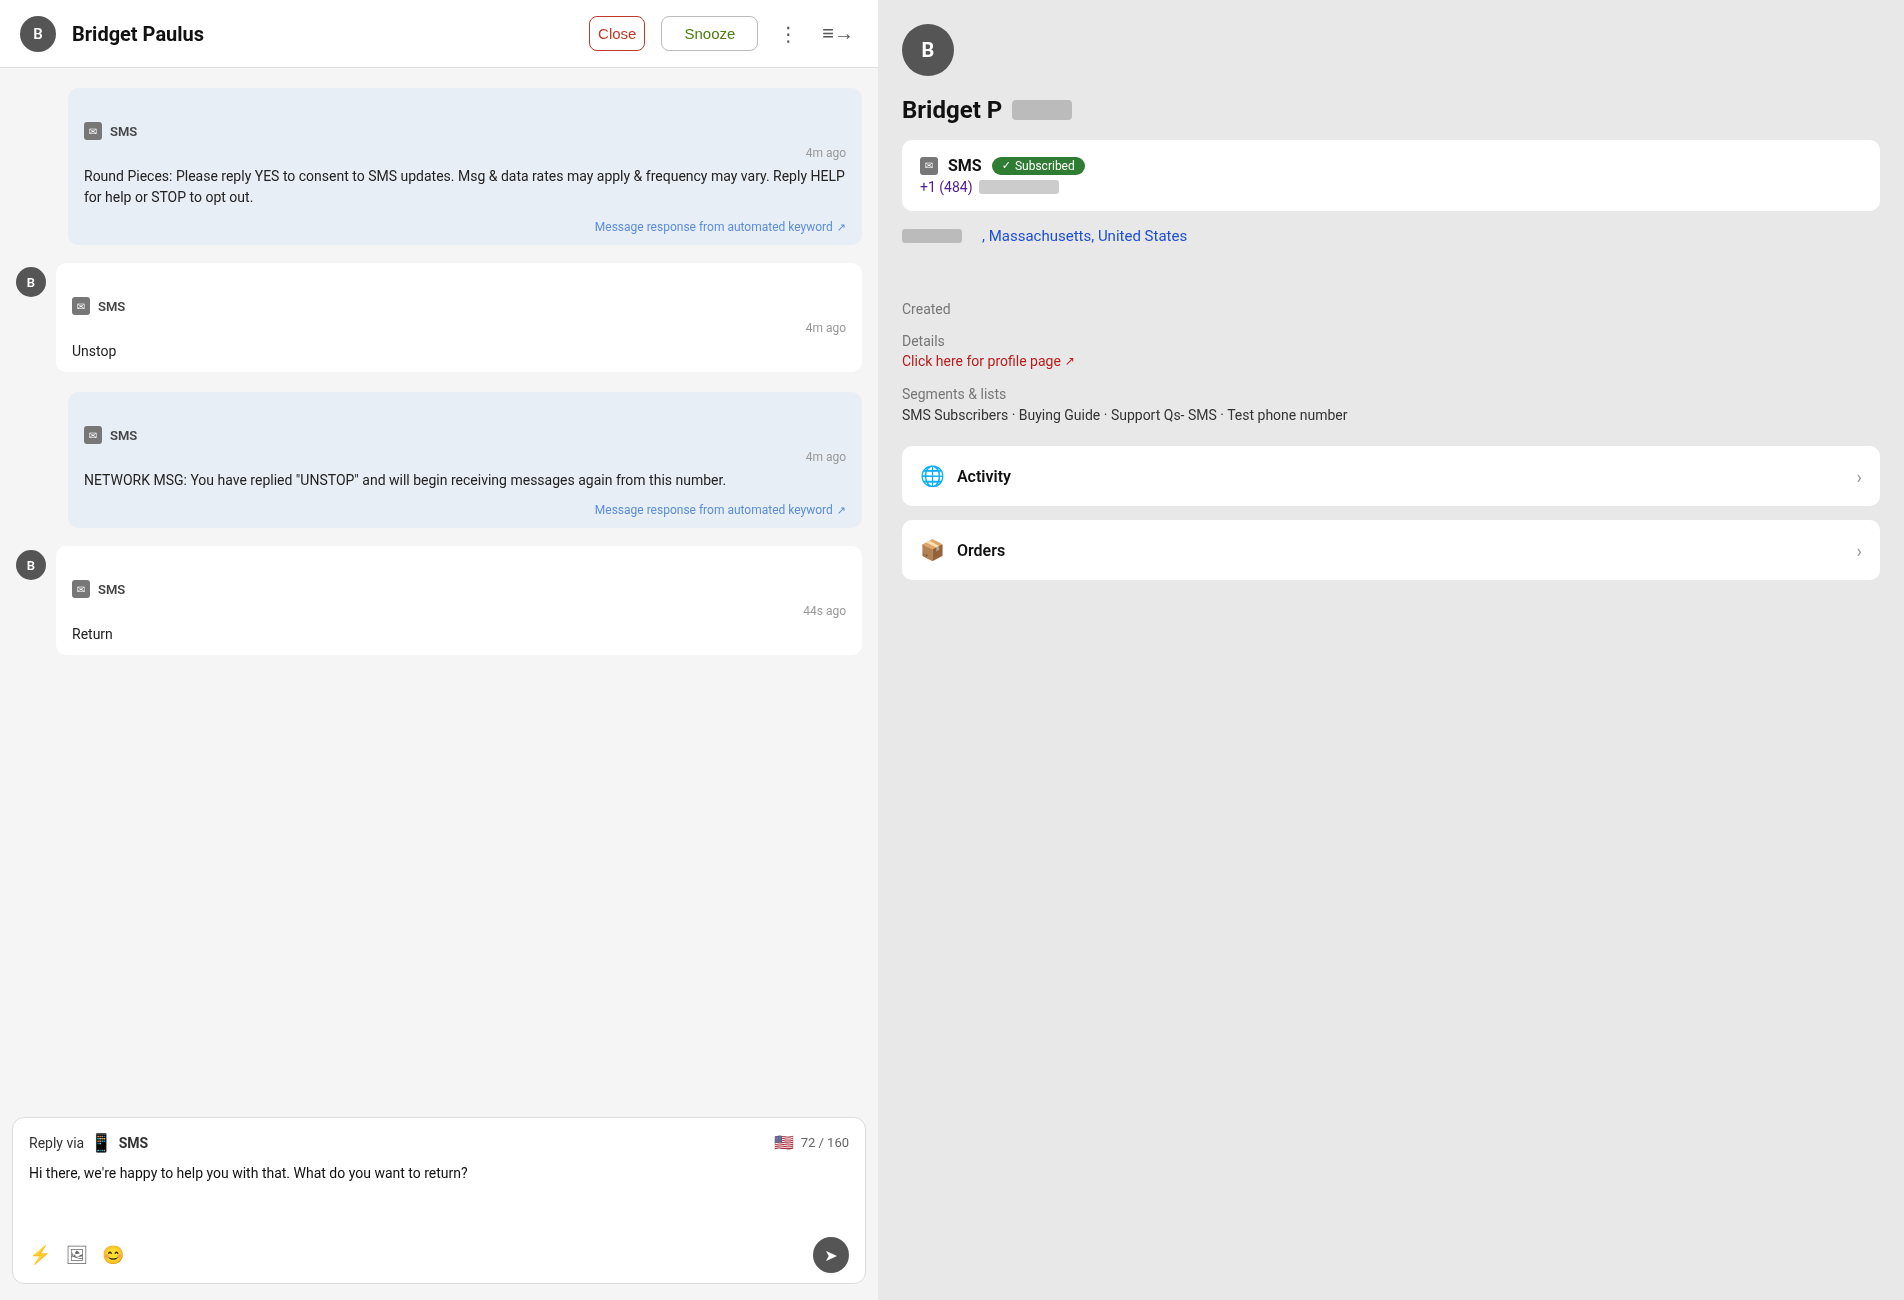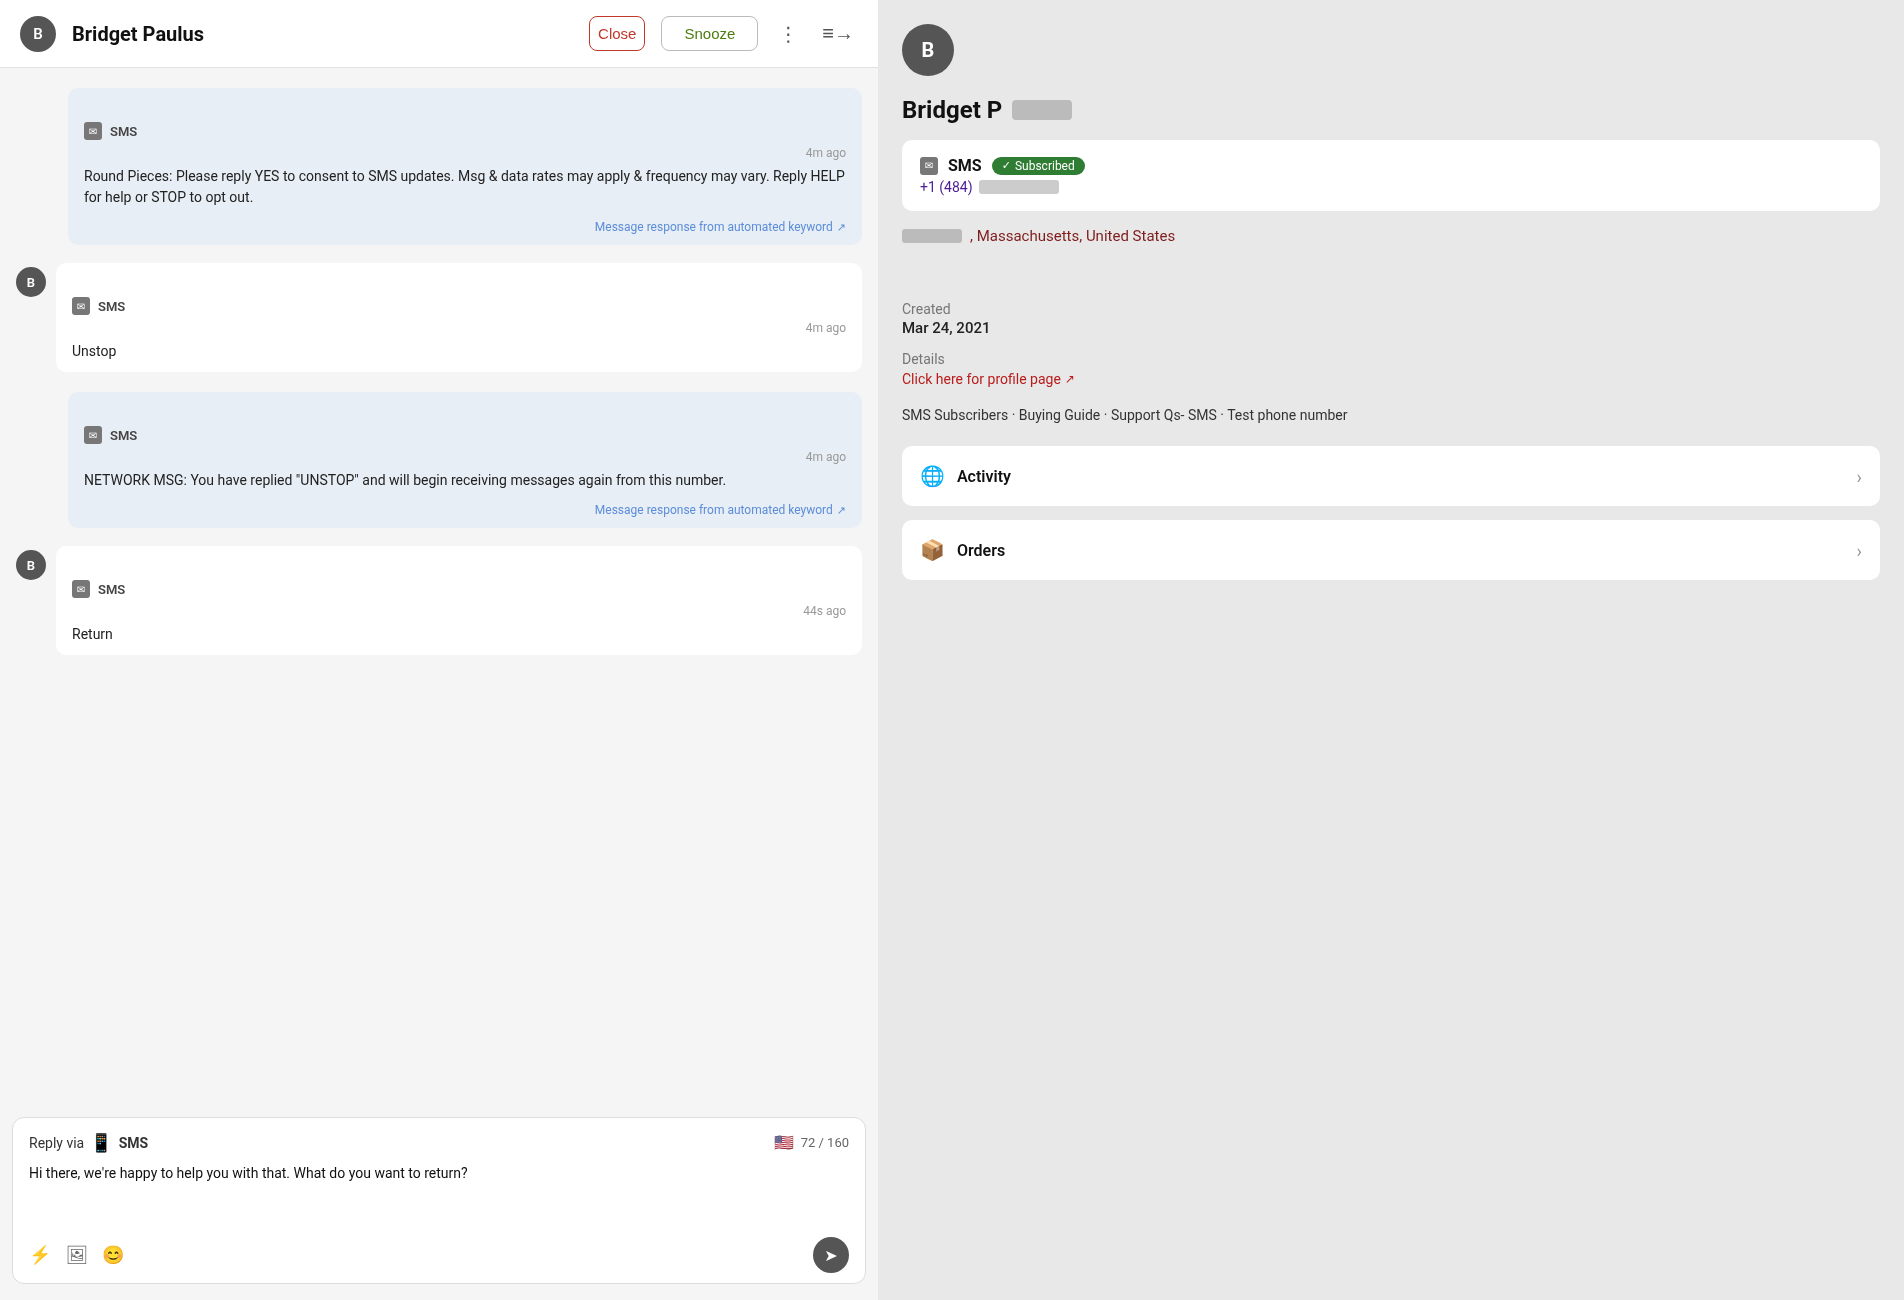--- a/index.html
+++ b/index.html
@@ -333,25 +333,25 @@
       font-size: 14px;
       color: #4c1d95;
       display: flex;
       align-items: center;
       gap: 6px;
     }
 
     
     .location-row {
       font-size: 15px;
-      color: #7f1d1d;
+      color: #1d4ed8;
       margin-bottom: 16px;
       display: flex;
       align-items: center;
-      gap: 8px;
+      gap: 20px;
     }
     .location-blur {
       display: inline-block;
       width: 60px;
       height: 14px;
       background: #bbb;
       border-radius: 3px;
       vertical-align: middle;
     }
 
@@ -564,29 +564,29 @@
     </div>
   </div>
 
   <div class="location-row">
     <span class="location-blur"></span>
     <span>, Massachusetts, United States</span>
   </div>
 
   <div class="created-section">
     <div class="section-label">Created</div>
-    <div class="section-value">Mar 24, 2021</div>
   </div>
 
   <div class="details-section">
     <div class="section-label">Details</div>
     <a href="#" class="details-link">Click here for profile page</a>
   </div>
 
   <div class="segments-section">
+    <div class="section-label">Segments &amp; lists</div>
     <div class="segments-text">SMS Subscribers · Buying Guide · Support Qs- SMS · Test phone number</div>
   </div>
 
   <div class="expand-card">
     <span class="expand-card-icon">🌐</span>
     <span class="expand-card-label">Activity</span>
     <span class="chevron-right">›</span>
   </div>
 
   <div class="expand-card">

